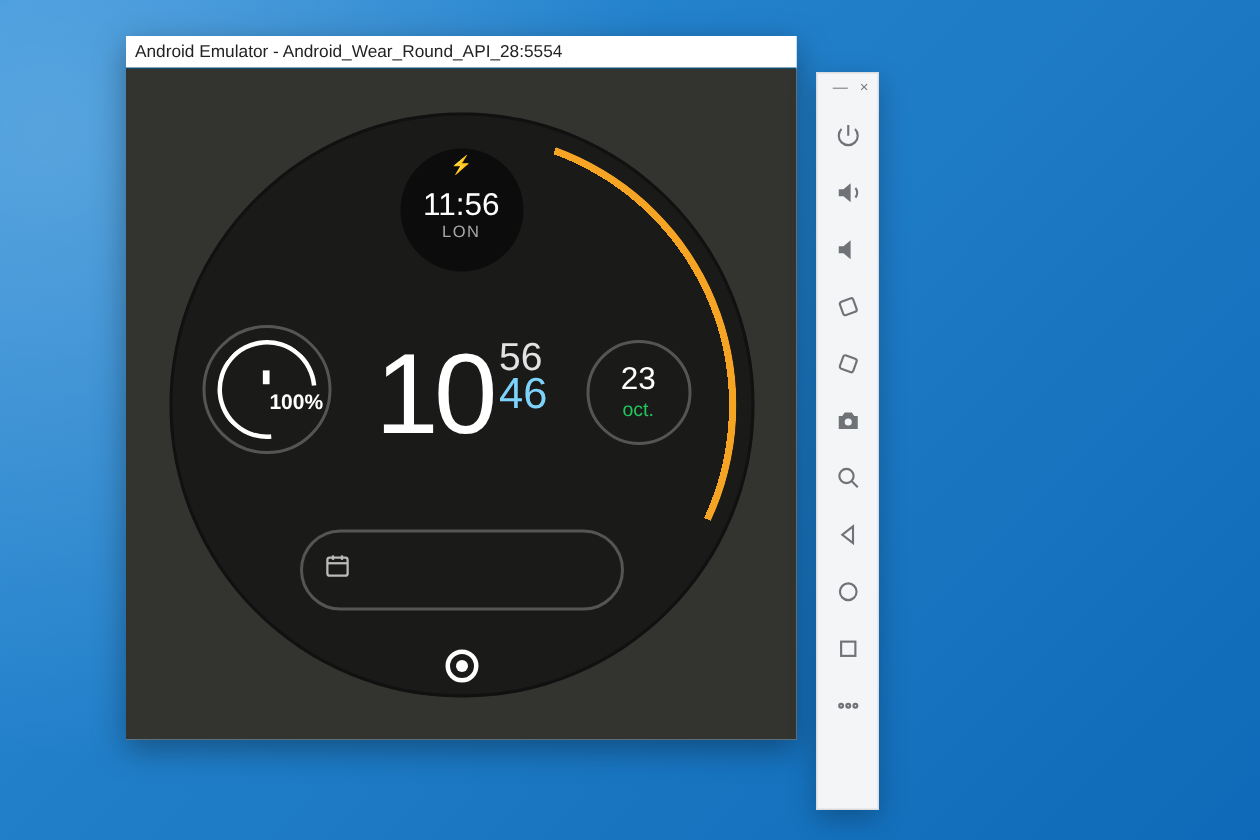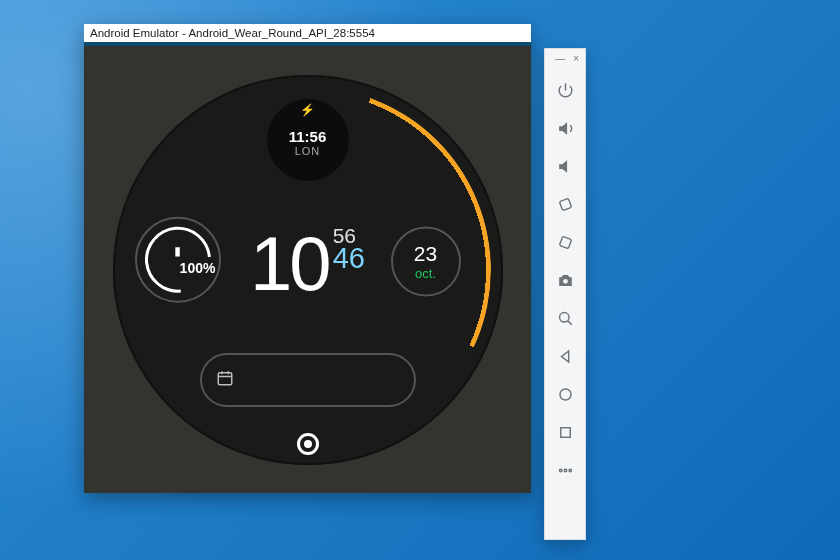--- a/index.html
+++ b/index.html
@@ -24,21 +24,21 @@
       position: absolute;
       left: 84px;
       top: 24px;
       width: 447px;
       background: #fff;
       box-shadow: 0 6px 20px rgba(0,0,0,0.35);
     }
     .titlebar {
       height: 22px;
       background: #fff;
-      border-bottom: 4px solid #0c4a6e;
+      border-bottom: 1px solid #0c4a6e;
       display: flex;
       align-items: center;
       padding: 0 6px;
       font-size: 11.5px;
       color: #222;
     }
     .screen-area {
       width: 447px;
       height: 447px;
       background: #333330;
@@ -71,33 +71,33 @@
       width: 82px; height: 82px;
       border-radius: 50%;
       background: #0c0c0c;
       display: flex; flex-direction: column; align-items: center; justify-content: center;
       color: #fff;
     }
     .bolt {
       position: absolute; top: 4px; left: 50%; transform: translateX(-50%);
       font-size: 12px; color: #fff;
     }
-    .wt-time { font-size: 15px; font-weight: 700; margin-top: 6px;}
+    .wt-time { font-size: 21px; font-weight: 400; margin-top: 6px;}
     .wt-city { font-size: 11px; color: #a8a8a8; letter-spacing: 1px; text-align: center; }
     
     .center-time {
       position: absolute;
       top: 50%; left: 50%; transform: translate(-50%,-58%);
       display: flex; align-items: flex-start;
       color: #fff;
       font-weight: 300;
     }
     .ct-hour { font-size: 76px; line-height: 1; letter-spacing: -3px; }
     .ct-mins { display: flex; flex-direction: column; margin-left: 4px; }
-    .ct-min { font-size: 21px; color: #e2e2e2; line-height: 0.95; }
+    .ct-min { font-size: 26px; color: #e2e2e2; line-height: 0.95; }
     .ct-sec { font-size: 29px; color: #7dd3fc; line-height: 0.95; }
     
     .comp-left {
       position: absolute;
       top: 50%; left: 22px; transform: translateY(-62%);
       width: 86px; height: 86px;
       border-radius: 50%;
       border: 2px solid #555;
       display: flex; flex-direction: column; align-items: center; justify-content: center;
       color: #fff;

